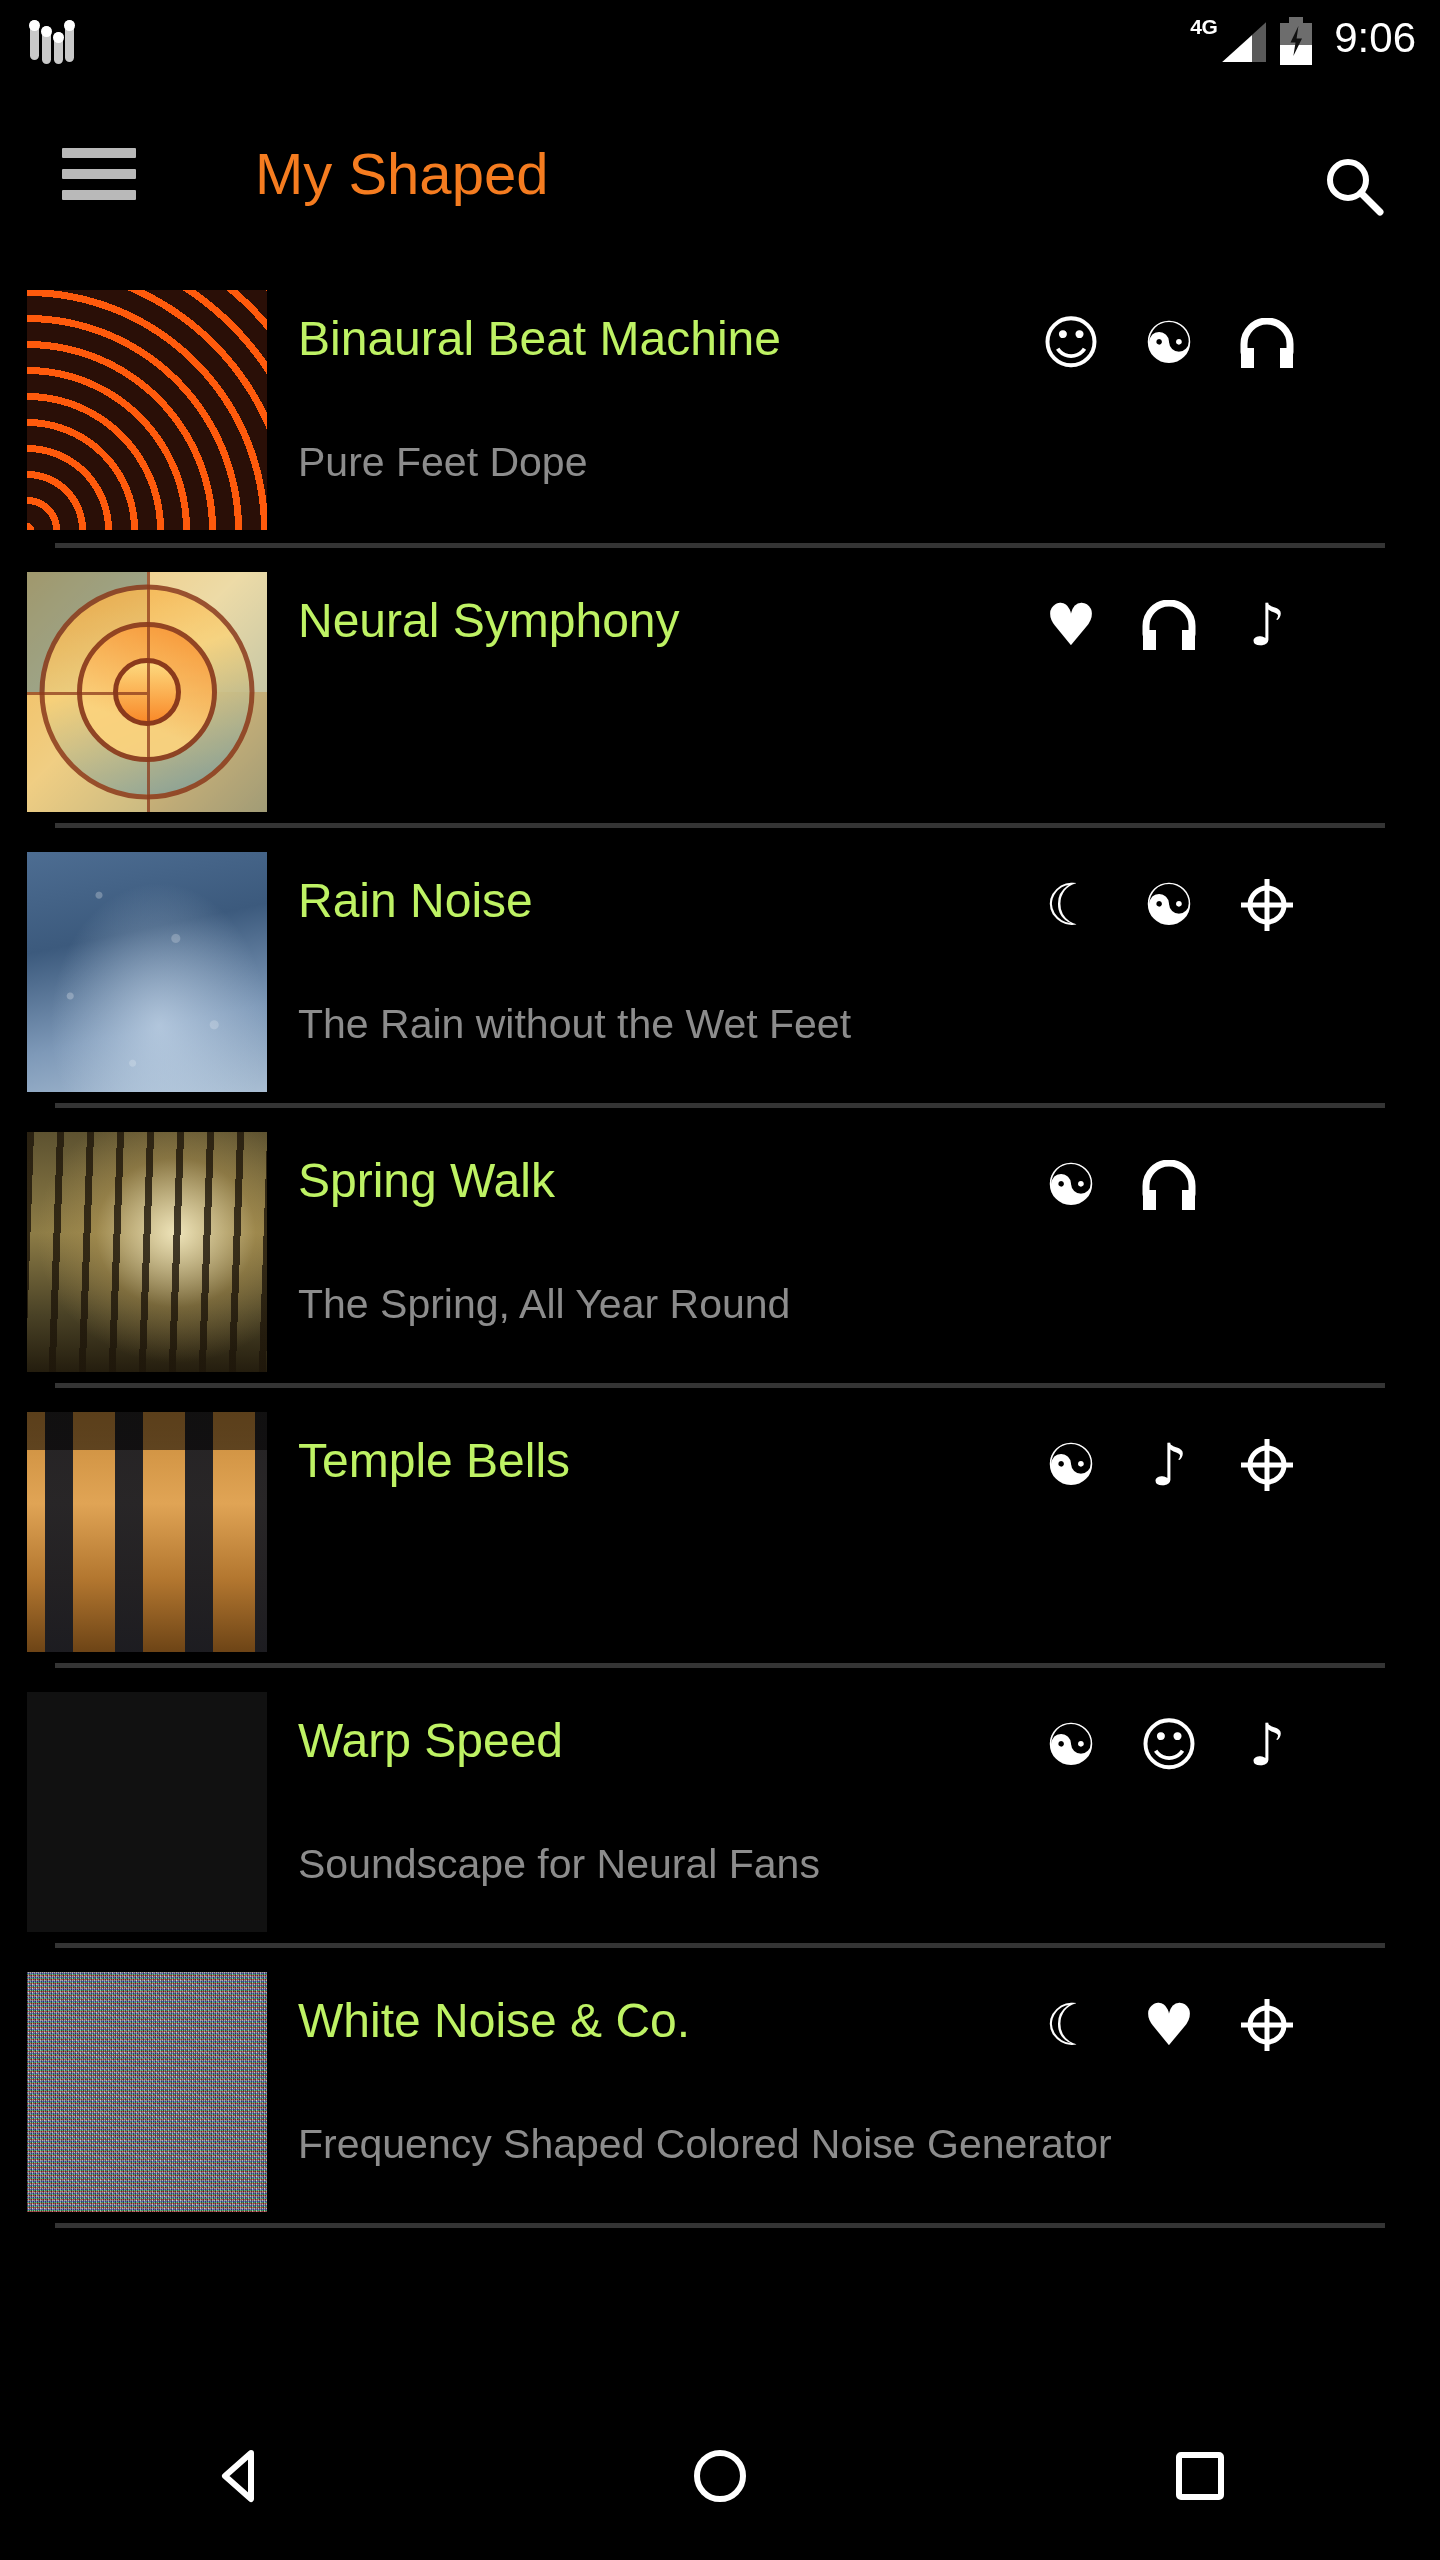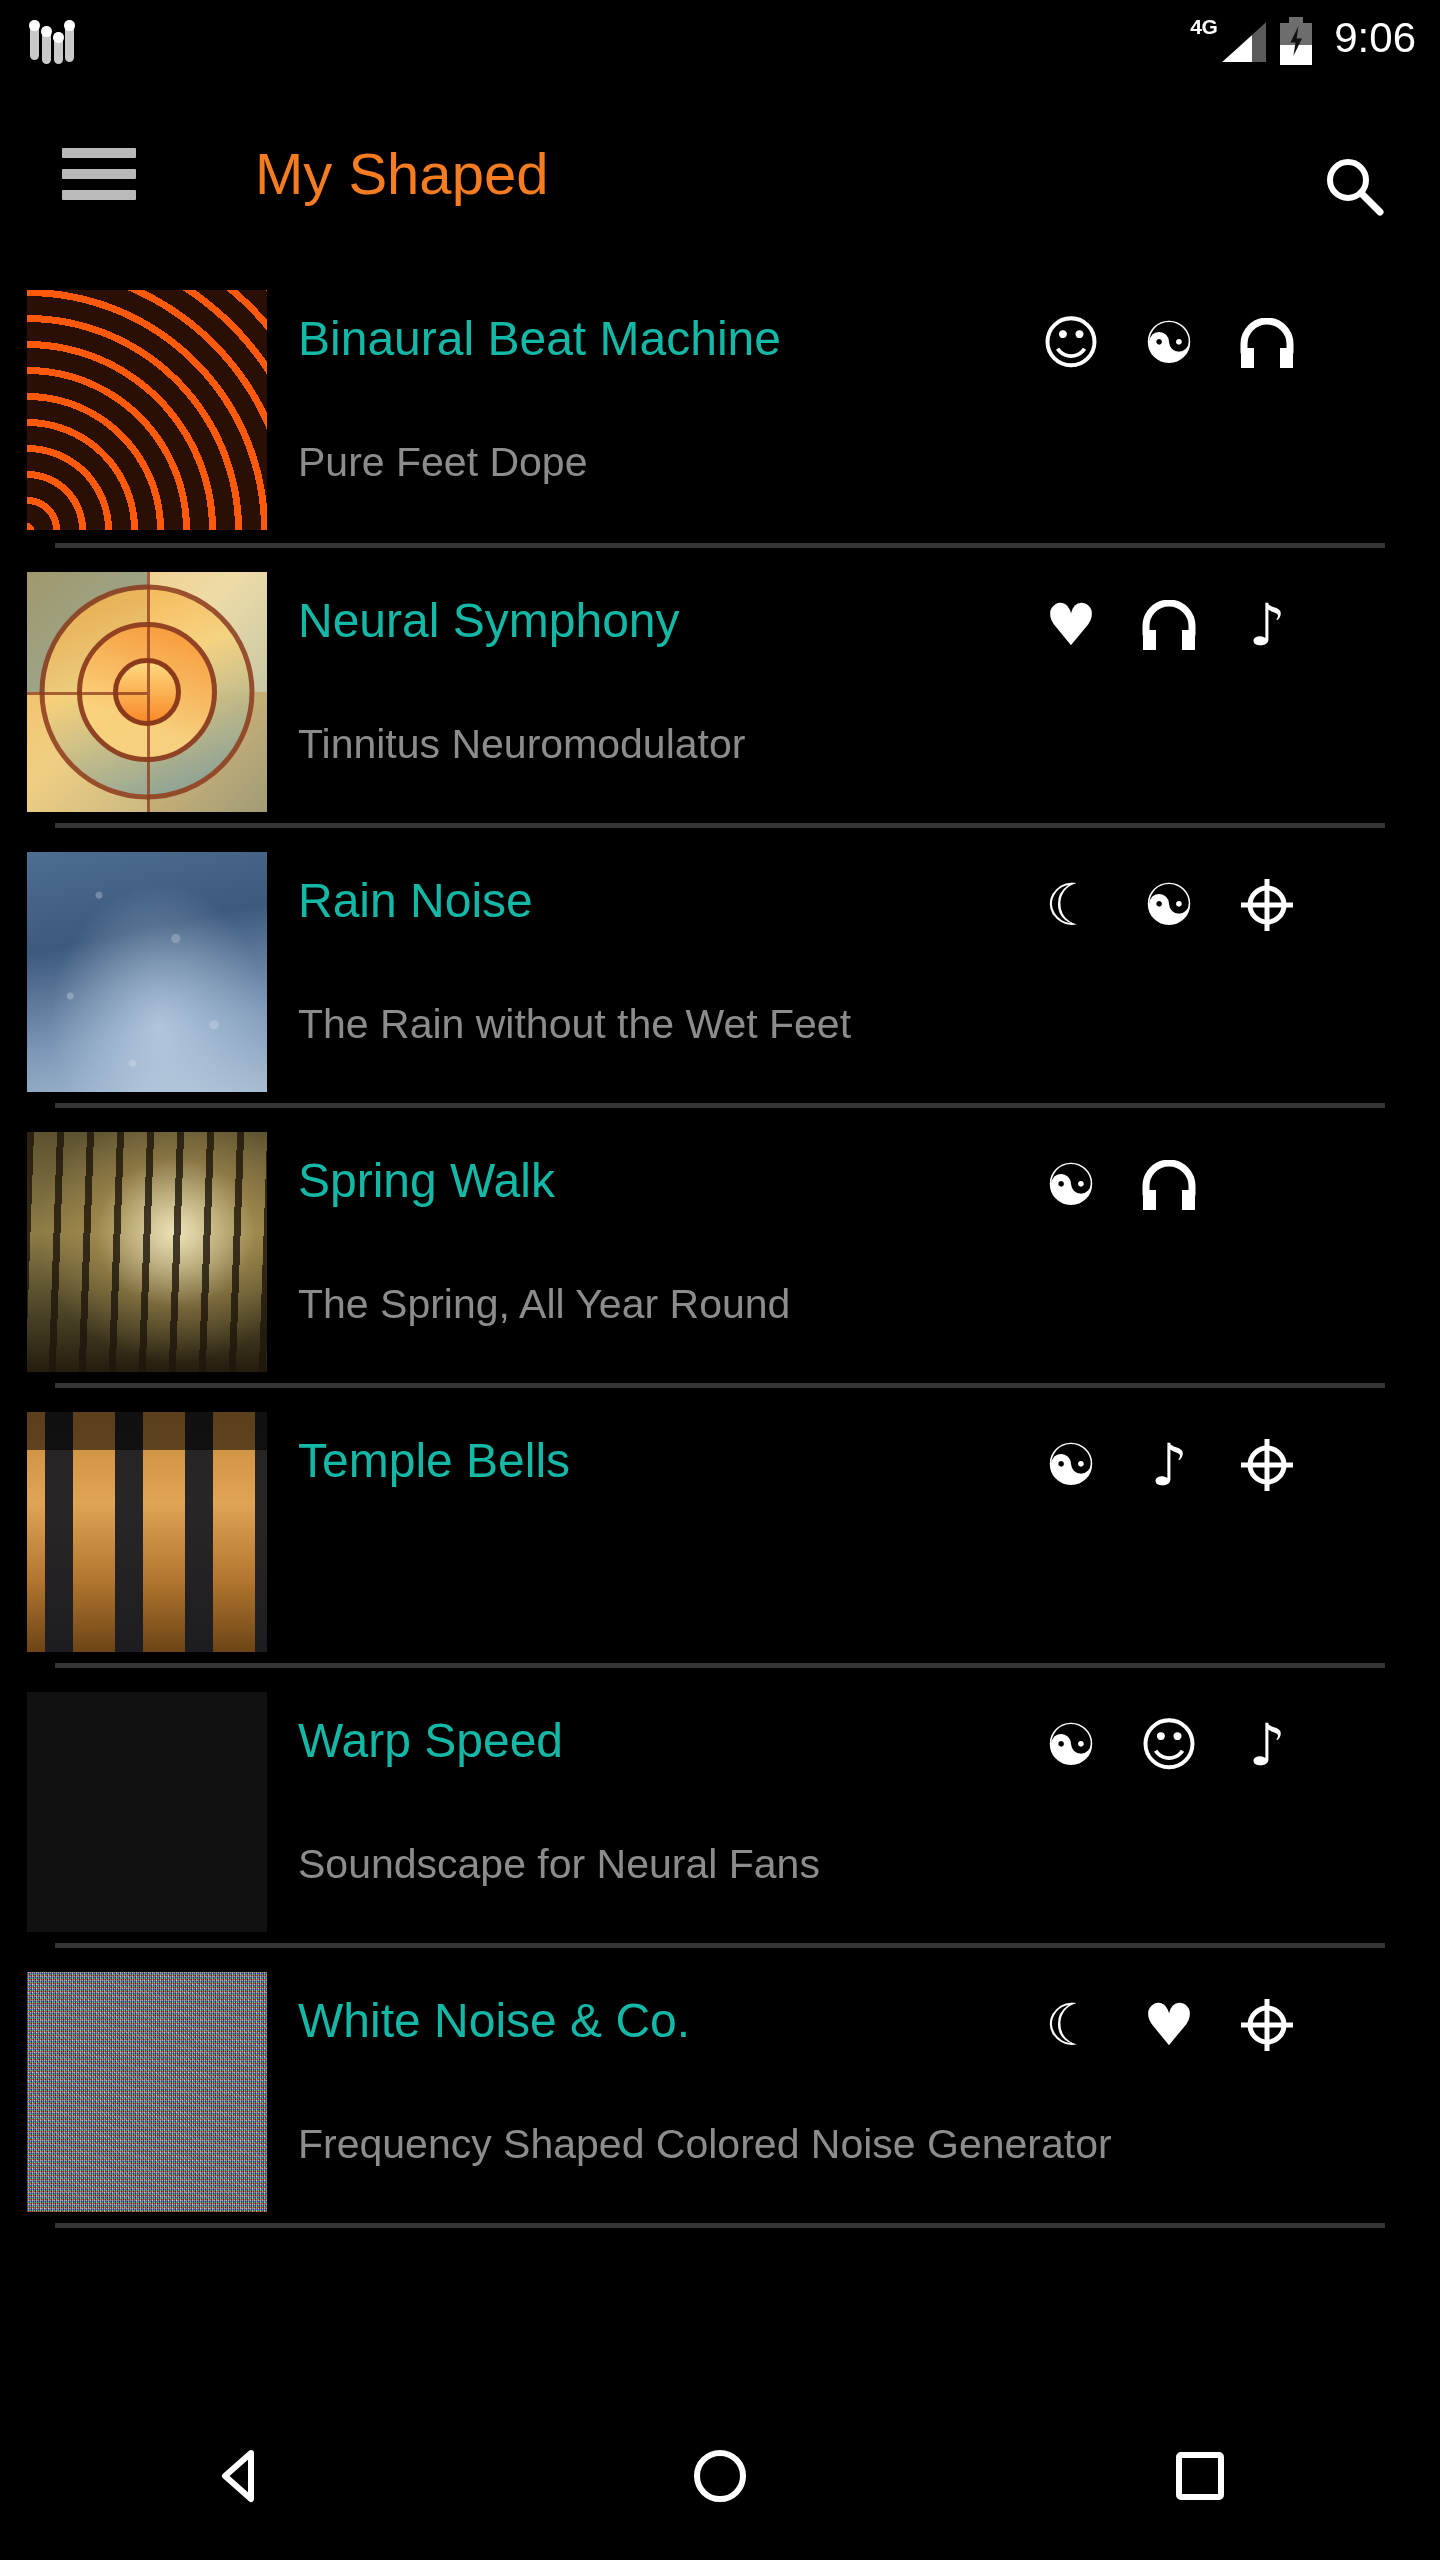--- a/index.html
+++ b/index.html
@@ -87,21 +87,21 @@
   
   .list{ position:absolute; left:0; top:266px; width:1440px; }
   .row{ position:relative; width:1440px; height:280px; }
   .row.first{ height:282px; }
   .thumb{
     position:absolute; left:27px; top:24px; width:240px; height:240px;
     overflow:hidden; background:#111;
   }
   .row-title{
     position:absolute; left:298px; top:43px;
-    font-size:48px; color:#14b8a6; line-height:60px; white-space:nowrap;
+    font-size:48px; color:#bef264; line-height:60px; white-space:nowrap;
   }
   .row-sub{
     position:absolute; left:298px; top:170px;
     font-size:41px; color:#8c8c8c; line-height:52px; white-space:nowrap;
   }
   .row-icons{
     position:absolute; left:1040px; top:46px;
     display:flex; align-items:center; gap:36px; height:62px;
   }
   .ic{
@@ -279,21 +279,20 @@
           <span class="q q3"></span>
             <span class="q q4"></span>
           <span class="ring r1"></span>
             <span class="ring r2"></span>
             <span class="ring r3"></span>
           <span class="vline"></span>
             <span class="hline"></span>
         </div>
       </div>
       <div class="row-title">Neural Symphony</div>
-      <div class="row-sub">Tinnitus Neuromodulator</div>
       <div class="row-icons">
         <span class="ic">
             <span class="glyph">♥</span>
           </span>
         <span class="ic">
           <svg width="56" height="50" viewBox="0 0 56 50">
             <path d="M5 34 V26 A23 23 0 0 1 51 26 V34" fill="none" stroke="#fff" stroke-width="7" stroke-linecap="round"></path>
             <rect x="2" y="30" width="13" height="20" fill="#fff"></rect>
             <rect x="41" y="30" width="13" height="20" fill="#fff"></rect>
           </svg>

